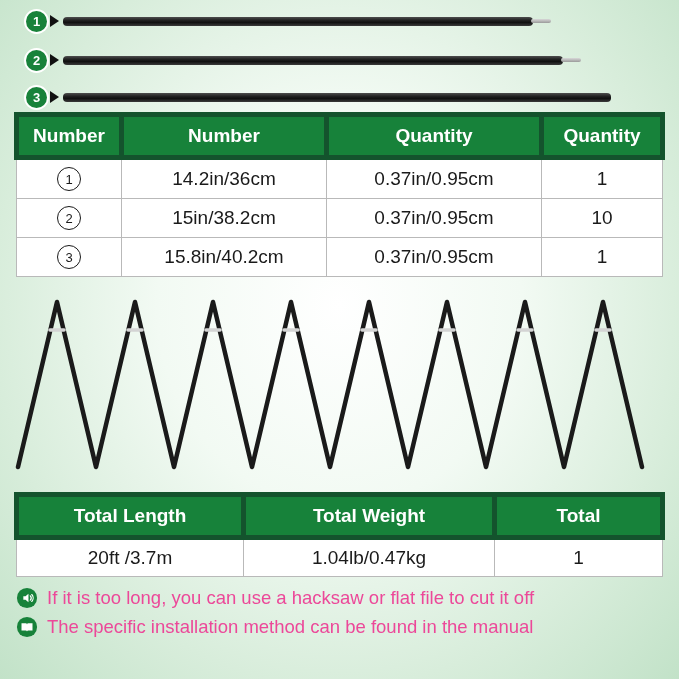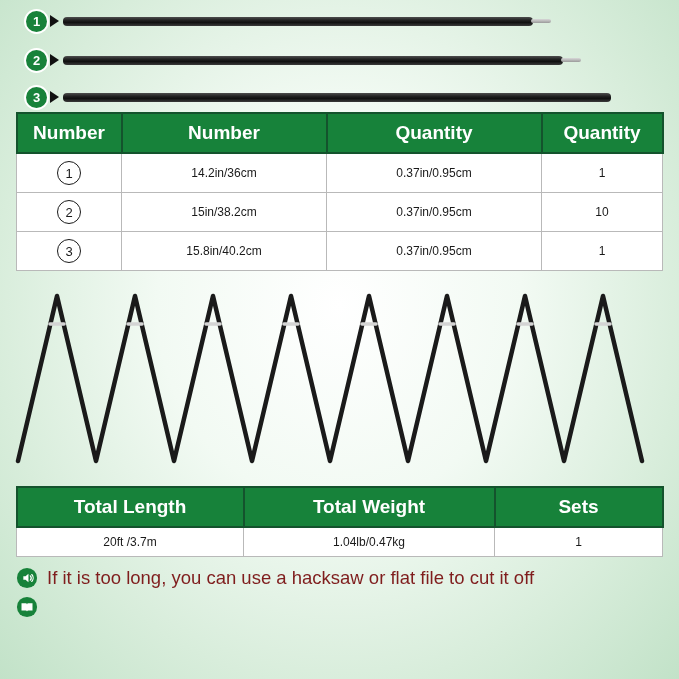--- a/index.html
+++ b/index.html
@@ -75,26 +75,26 @@
     width: 646px;
     margin: 0 auto;
     table-layout: fixed;
   }
   table th {
     background: #17823a;
     color: #ffffff;
     font-size: 19px;
     font-weight: bold;
     padding: 8px 2px;
-    border: 2px solid #14532d;
+    border: 5px solid #14532d;
   }
   table td {
     background: #ffffff;
     color: #1a1a1a;
-    font-size: 12px;
+    font-size: 19px;
     text-align: center;
     padding: 7px 2px;
     border: 1px solid #b9b9b9;
   }
   .num-cell {
     font-size: 15px;
   }
   .circle-num {
     display: inline-flex;
     align-items: center;
@@ -123,21 +123,21 @@
     gap: 9px;
     margin-bottom: 7px;
   }
   .note-icon {
     width: 22px;
     height: 22px;
     flex: none;
   }
   .note-text {
     font-size: 18.5px;
-    color: #7f1d1d;
+    color: #ec4899;
   }
 </style>
 </head>
 <body>
 
 <div class="rods">
 
   <div class="rod-row" style="top:6px;">
     <div class="badge">1</div>
     <div class="arrow"></div>
@@ -218,21 +218,21 @@
 <table>
   <colgroup>
     <col style="width:227px">
       <col style="width:251px">
       <col style="width:168px">
   </colgroup>
   <thead>
     <tr>
       <th>Total Length</th>
       <th>Total Weight</th>
-      <th>Sets</th>
+      <th>Total</th>
     </tr>
   </thead>
   <tbody>
     <tr>
       <td>20ft /3.7m</td>
       <td>1.04lb/0.47kg</td>
       <td>1</td>
     </tr>
   </tbody>
 </table>
@@ -248,15 +248,16 @@
     </svg>
     <div class="note-text">If it is too long, you can use a hacksaw or flat file to cut it off</div>
   </div>
 
   <div class="note">
     <svg class="note-icon" viewBox="0 0 24 24">
       <circle cx="12" cy="12" r="11" fill="#17823a"></circle>
       <path d="M6 8 h4.6 a1.4 1.4 0 0 1 1.4 1.4 V17 a1.4 1.4 0 0 0 -1.4 -1.2 H6 z" fill="#ffffff"></path>
       <path d="M18 8 h-4.6 a1.4 1.4 0 0 0 -1.4 1.4 V17 a1.4 1.4 0 0 1 1.4 -1.2 H18 z" fill="#ffffff"></path>
     </svg>
+    <div class="note-text">The specific installation method can be found in the manual</div>
   </div>
 
 </div>
 
 </body></html>

